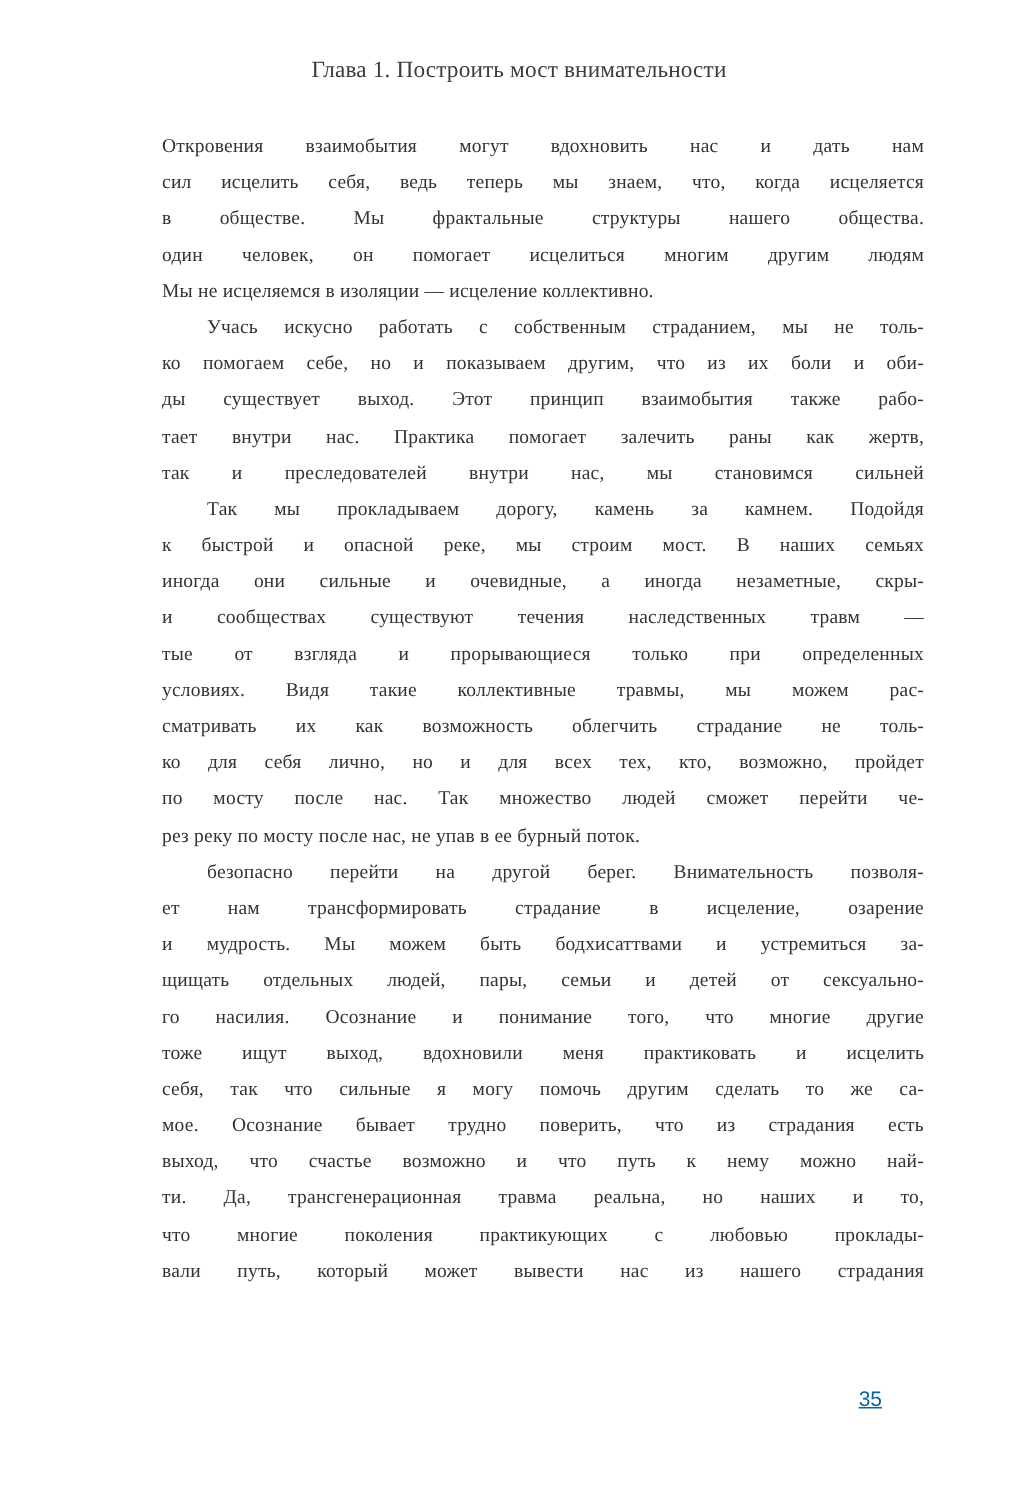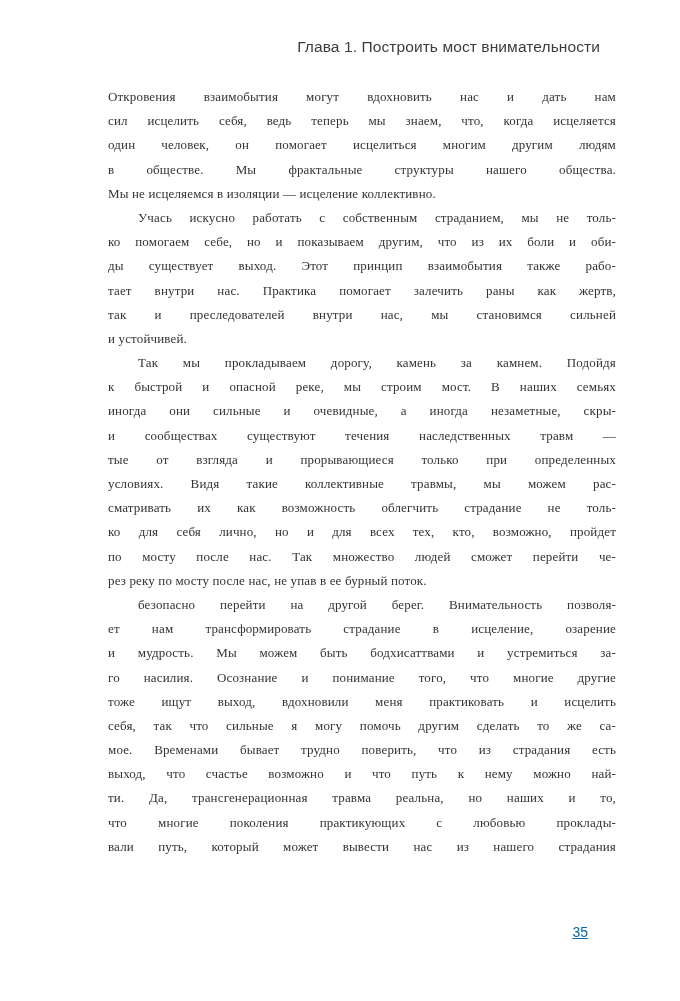--- a/index.html
+++ b/index.html
@@ -17,22 +17,22 @@
   .page {
     position: absolute;
     inset: 0;
     background: #ffffff;
   }
   .running-head {
     position: absolute;
     top: 38px;
     left: 92px;
     width: 508px;
-    text-align: right;
-    font-family: Liberation Sans, sans-serif;
+    text-align: center;
+    font-family: Liberation Serif, serif;
     font-size: 15.5px;
     letter-spacing: 0.1px;
     color: #3c3c3c;
   }
   .body-text {
     position: absolute;
     top: 85px;
     left: 108px;
     width: 508px;
     color: #333333;
@@ -72,52 +72,52 @@
 <body>
 
 <div class="page">
 
   <div class="running-head">Глава 1. Построить мост внимательности</div>
 
   <div class="body-text">
       <div class="para">
         <div class="line">Откровения взаимобытия могут вдохновить нас и дать нам</div>
         <div class="line">сил исцелить себя, ведь теперь мы знаем, что, когда исцеляется</div>
+        <div class="line">в обществе. Мы фрактальные структуры нашего общества.</div>
         <div class="line">один человек, он помогает исцелиться многим другим людям</div>
-        <div class="line">в обществе. Мы фрактальные структуры нашего общества.</div>
         <div class="line last">Мы не исцеляемся в изоляции — исцеление коллективно.</div>
       </div>
       <div class="para indent">
         <div class="line">Учась искусно работать с собственным страданием, мы не толь-</div>
         <div class="line">ко помогаем себе, но и показываем другим, что из их боли и оби-</div>
         <div class="line">ды существует выход. Этот принцип взаимобытия также рабо-</div>
         <div class="line">тает внутри нас. Практика помогает залечить раны как жертв,</div>
         <div class="line">так и преследователей внутри нас, мы становимся сильней</div>
-        <div class="line last">и устойчивей.</div>
       </div>
       <div class="para indent">
         <div class="line">Так мы прокладываем дорогу, камень за камнем. Подойдя</div>
         <div class="line">к быстрой и опасной реке, мы строим мост. В наших семьях</div>
         <div class="line">иногда они сильные и очевидные, а иногда незаметные, скры-</div>
         <div class="line">и сообществах существуют течения наследственных травм —</div>
         <div class="line">тые от взгляда и прорывающиеся только при определенных</div>
         <div class="line">условиях. Видя такие коллективные травмы, мы можем рас-</div>
         <div class="line">сматривать их как возможность облегчить страдание не толь-</div>
         <div class="line">ко для себя лично, но и для всех тех, кто, возможно, пройдет</div>
         <div class="line">по мосту после нас. Так множество людей сможет перейти че-</div>
         <div class="line last">рез реку по мосту после нас, не упав в ее бурный поток.</div>
       </div>
       <div class="para indent">
         <div class="line">безопасно перейти на другой берег. Внимательность позволя-</div>
         <div class="line">ет нам трансформировать страдание в исцеление, озарение</div>
         <div class="line">и мудрость. Мы можем быть бодхисаттвами и устремиться за-</div>
+        <div class="line">щищать отдельных людей, пары, семьи и детей от сексуально-</div>
         <div class="line">го насилия. Осознание и понимание того, что многие другие</div>
         <div class="line">тоже ищут выход, вдохновили меня практиковать и исцелить</div>
         <div class="line">себя, так что сильные я могу помочь другим сделать то же са-</div>
-        <div class="line">мое. Временами бывает трудно поверить, что из страдания есть</div>
+        <div class="line">мое. Осознание бывает трудно поверить, что из страдания есть</div>
         <div class="line">выход, что счастье возможно и что путь к нему можно най-</div>
         <div class="line">ти. Да, трансгенерационная травма реальна, но наших и то,</div>
         <div class="line">что многие поколения практикующих с любовью проклады-</div>
         <div class="line">вали путь, который может вывести нас из нашего страдания</div>
       </div>
     </div>
 
   <div class="page-number">35</div>
 
 </div>

